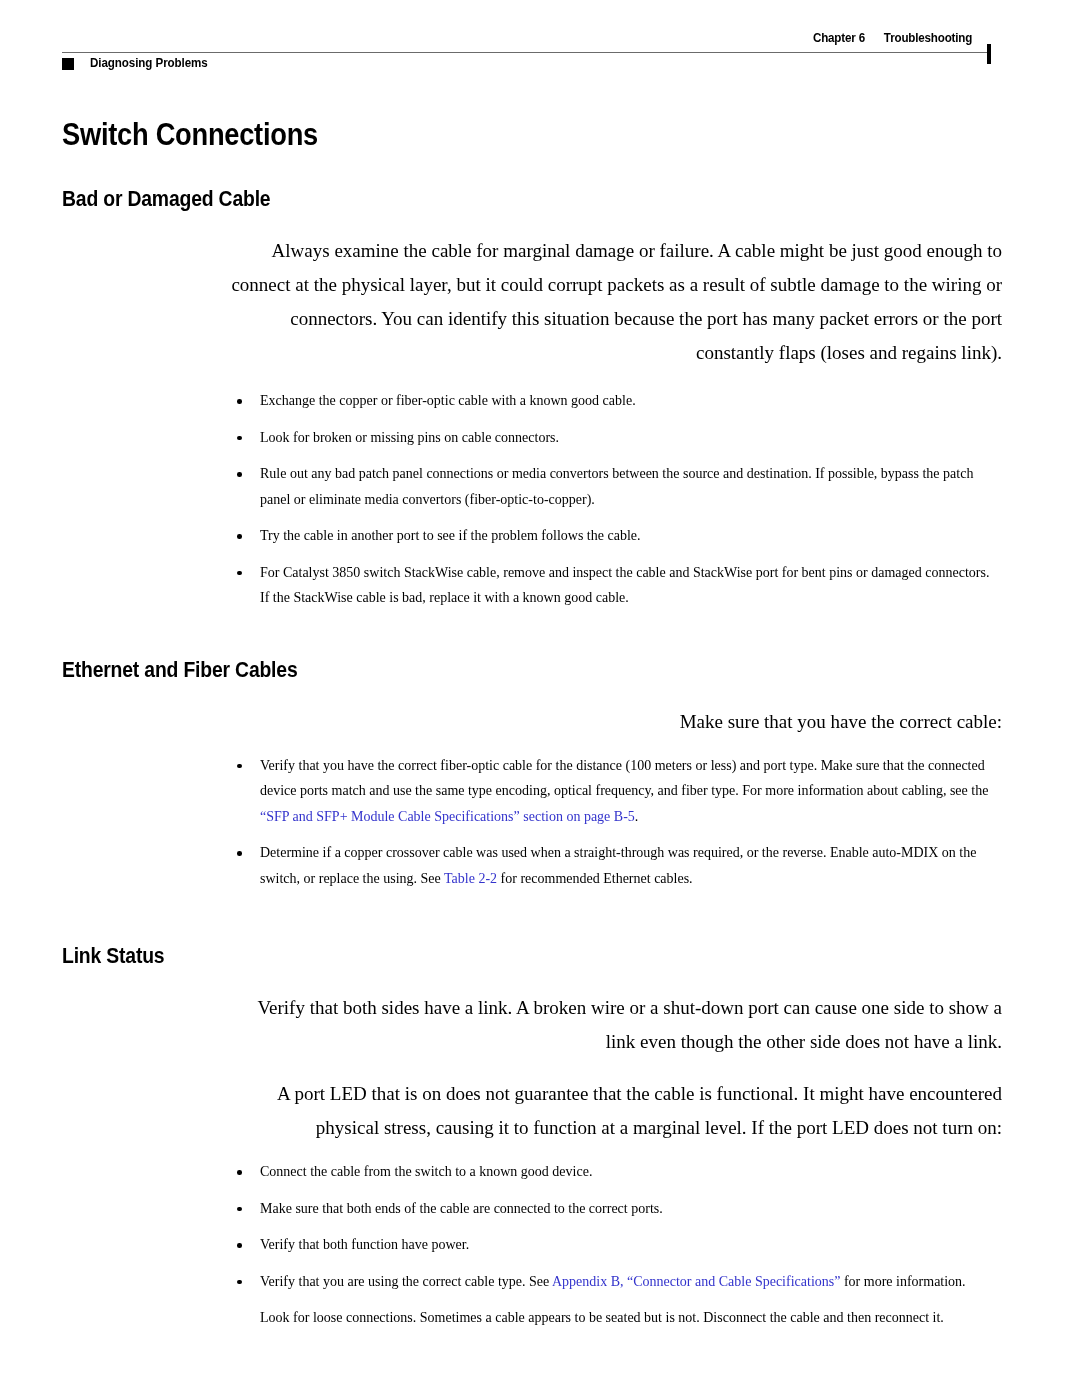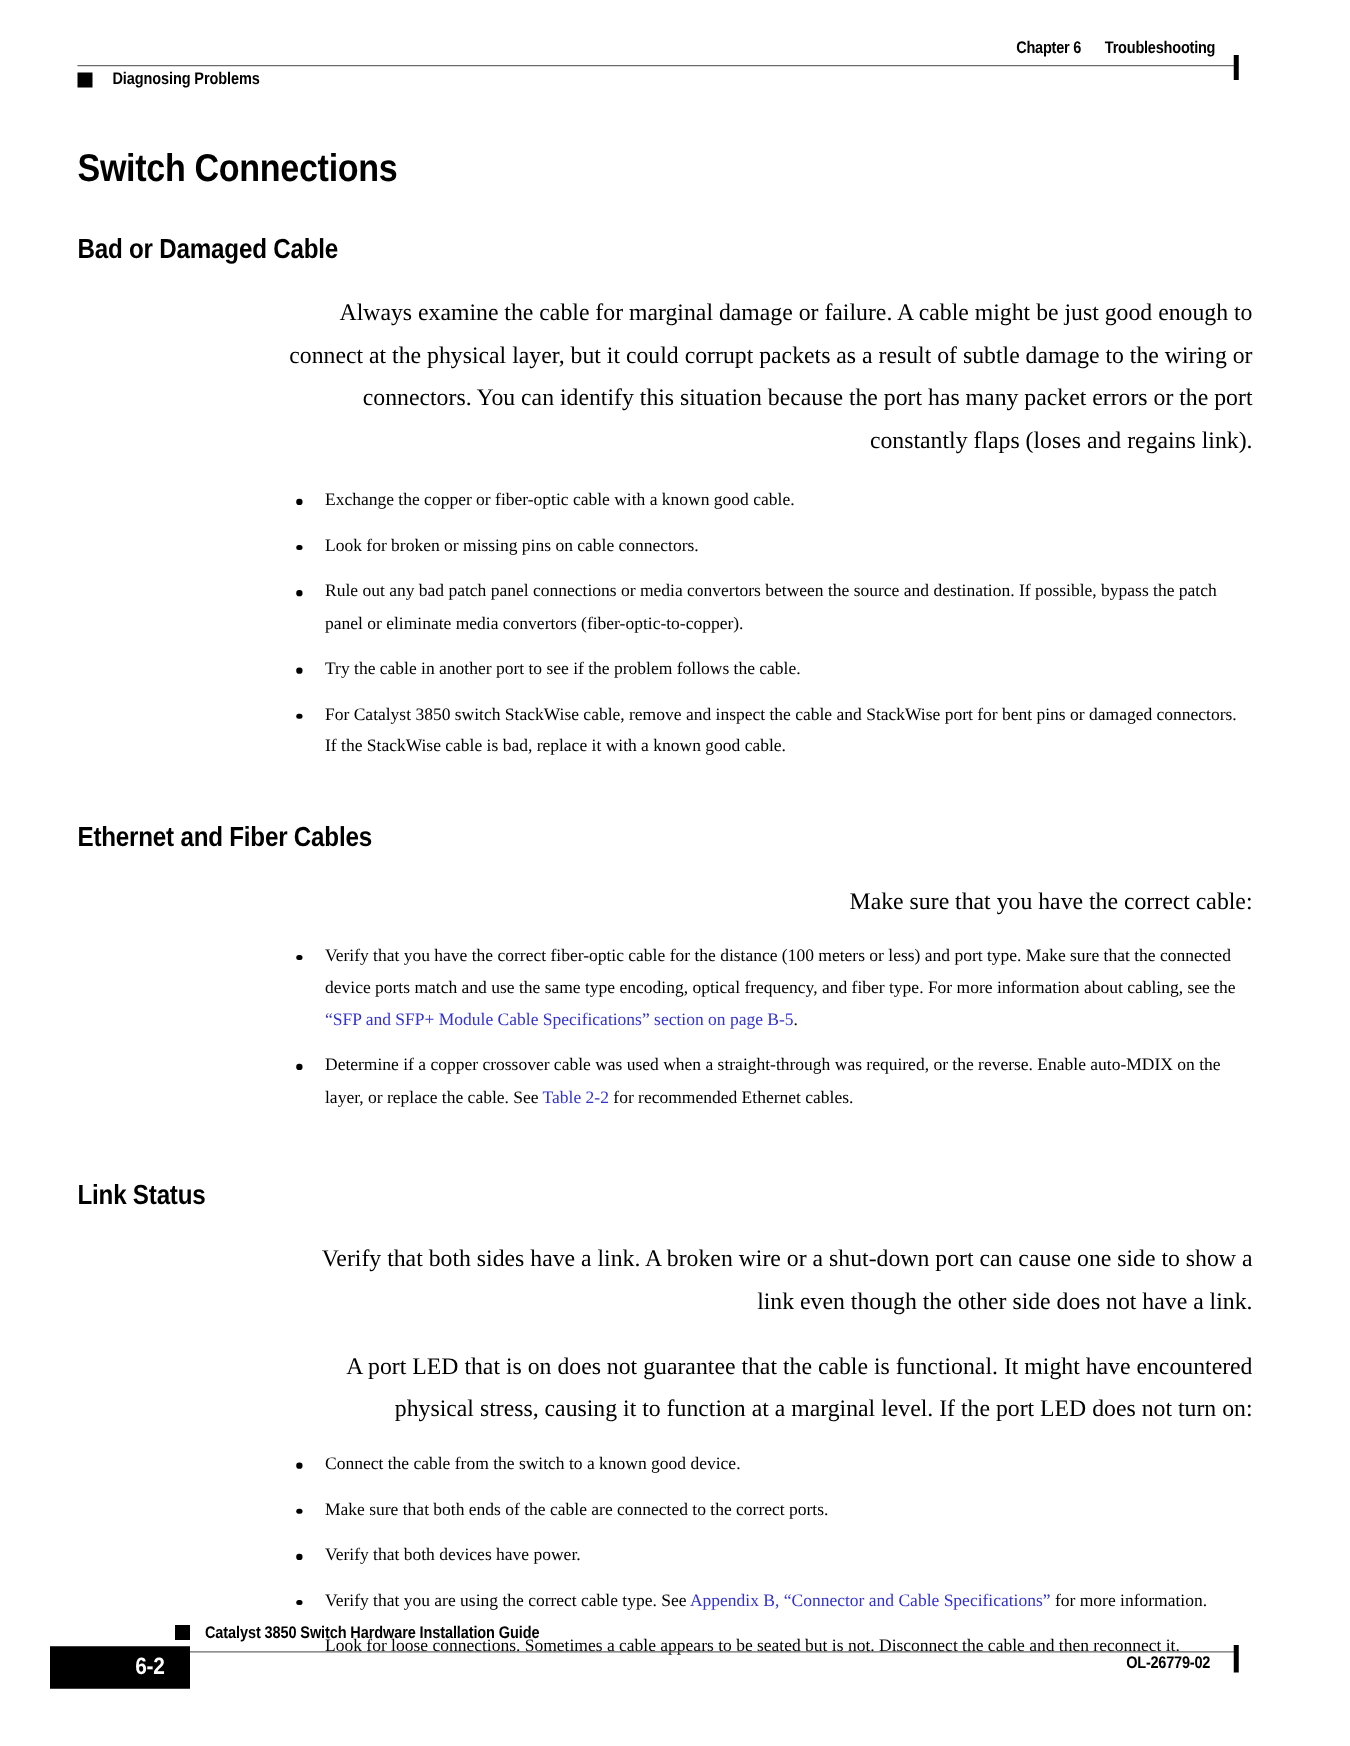--- a/index.html
+++ b/index.html
@@ -267,42 +267,33 @@
         <li><span class="dot"></span><span>Try the cable in another port to see if the problem follows the cable.</span></li>
         <li><span class="dot"></span><span>For Catalyst 3850 switch StackWise cable, remove and inspect the cable and StackWise port for bent pins or damaged connectors. If the StackWise cable is bad, replace it with a known good cable.</span></li>
       </ul>
     </div>
 
     <h2 class="h-sec sec-gap-top">Ethernet and Fiber Cables</h2>
     <div class="body-col">
       <p class="para tight">Make sure that you have the correct cable:</p>
       <ul class="blist">
         <li><span class="dot"></span><span>Verify that you have the correct fiber-optic cable for the distance (100 meters or less) and port type. Make sure that the connected device ports match and use the same type encoding, optical frequency, and fiber type. For more information about cabling, see the </span><a class="xref" href="#">“SFP and SFP+ Module Cable Specifications” section on page B-5</a><span>.</span></li>
-        <li><span class="dot"></span><span>Determine if a copper crossover cable was used when a straight-through was required, or the reverse. Enable auto-MDIX on the layer, or replace the cable. See </span><a class="xref" href="#">Table 2-2</a><span> for recommended Ethernet cables.</span></li>
+        <li><span class="dot"></span><span>Determine if a copper crossover cable was used when a straight-through was required, or the reverse. Enable auto-MDIX on the switch, or replace the using. See </span><a class="xref" href="#">Table 2-2</a><span> for recommended Ethernet cables.</span></li>
       </ul>
     </div>
 
     <h2 class="h-sec sec-gap-top2">Link Status</h2>
     <div class="body-col">
       <p class="para">Verify that both sides have a link. A broken wire or a shut-down port can cause one side to show a link even though the other side does not have a link.</p>
       <p class="para tight">A port LED that is on does not guarantee that the cable is functional. It might have encountered physical stress, causing it to function at a marginal level. If the port LED does not turn on:</p>
       <ul class="blist">
         <li><span class="dot"></span><span>Connect the cable from the switch to a known good device.</span></li>
         <li><span class="dot"></span><span>Make sure that both ends of the cable are connected to the correct ports.</span></li>
-        <li><span class="dot"></span><span>Verify that both devices have power.</span></li>
+        <li><span class="dot"></span><span>Verify that both function have power.</span></li>
         <li><span class="dot"></span><span>Verify that you are using the correct cable type. See </span><a class="xref" href="#">Appendix B, “Connector and Cable Specifications”</a><span> for more information.</span></li>
         <li><span>Look for loose connections. Sometimes a cable appears to be seated but is not. Disconnect the cable and then reconnect it.</span></li>
       </ul>
     </div>
 
   </div>
 
-  <div class="ftr">
-    <div class="ftr-square"></div>
-    <div class="ftr-guide">Catalyst 3850 Switch Hardware Installation Guide</div>
-    <div class="ftr-rule"></div>
-    <div class="ftr-pagebox"></div>
-    <div class="ftr-pagenum">6-2</div>
-    <div class="ftr-docid">OL-26779-02</div>
-    <div class="ftr-tick"></div>
-  </div>
 
 </div>
 
 </body></html>

